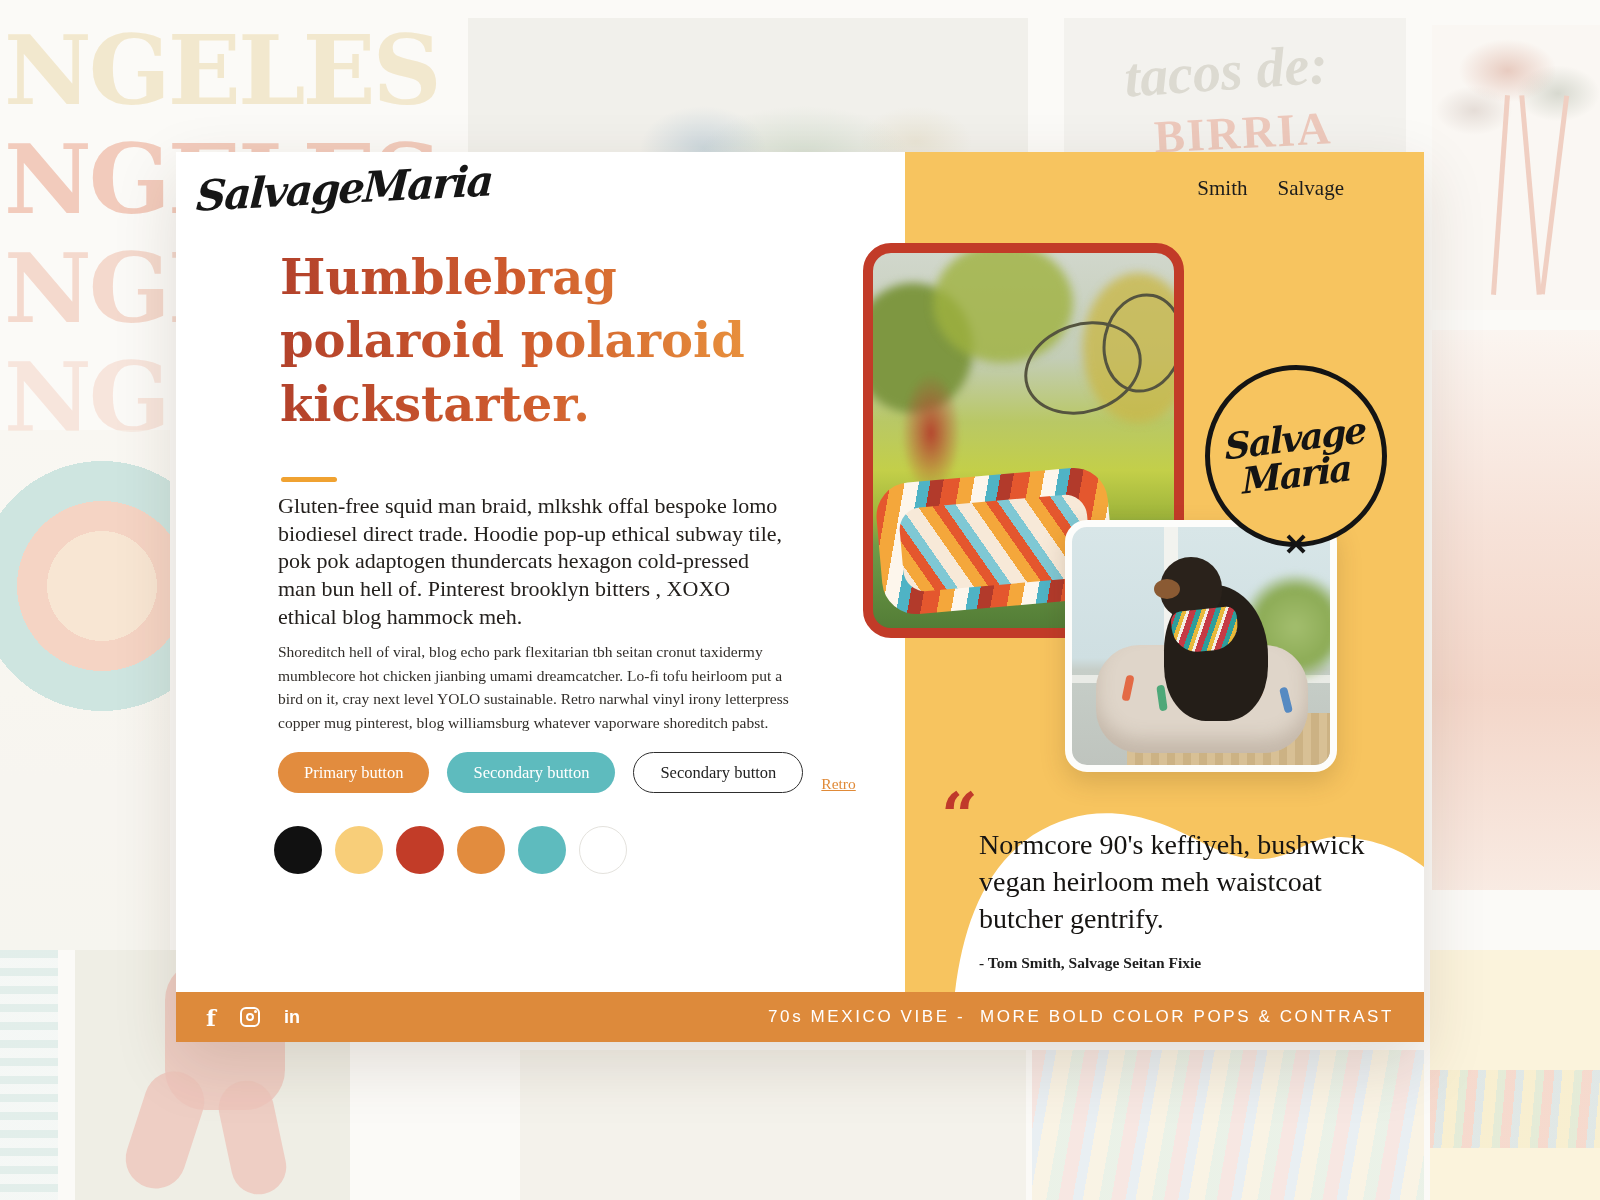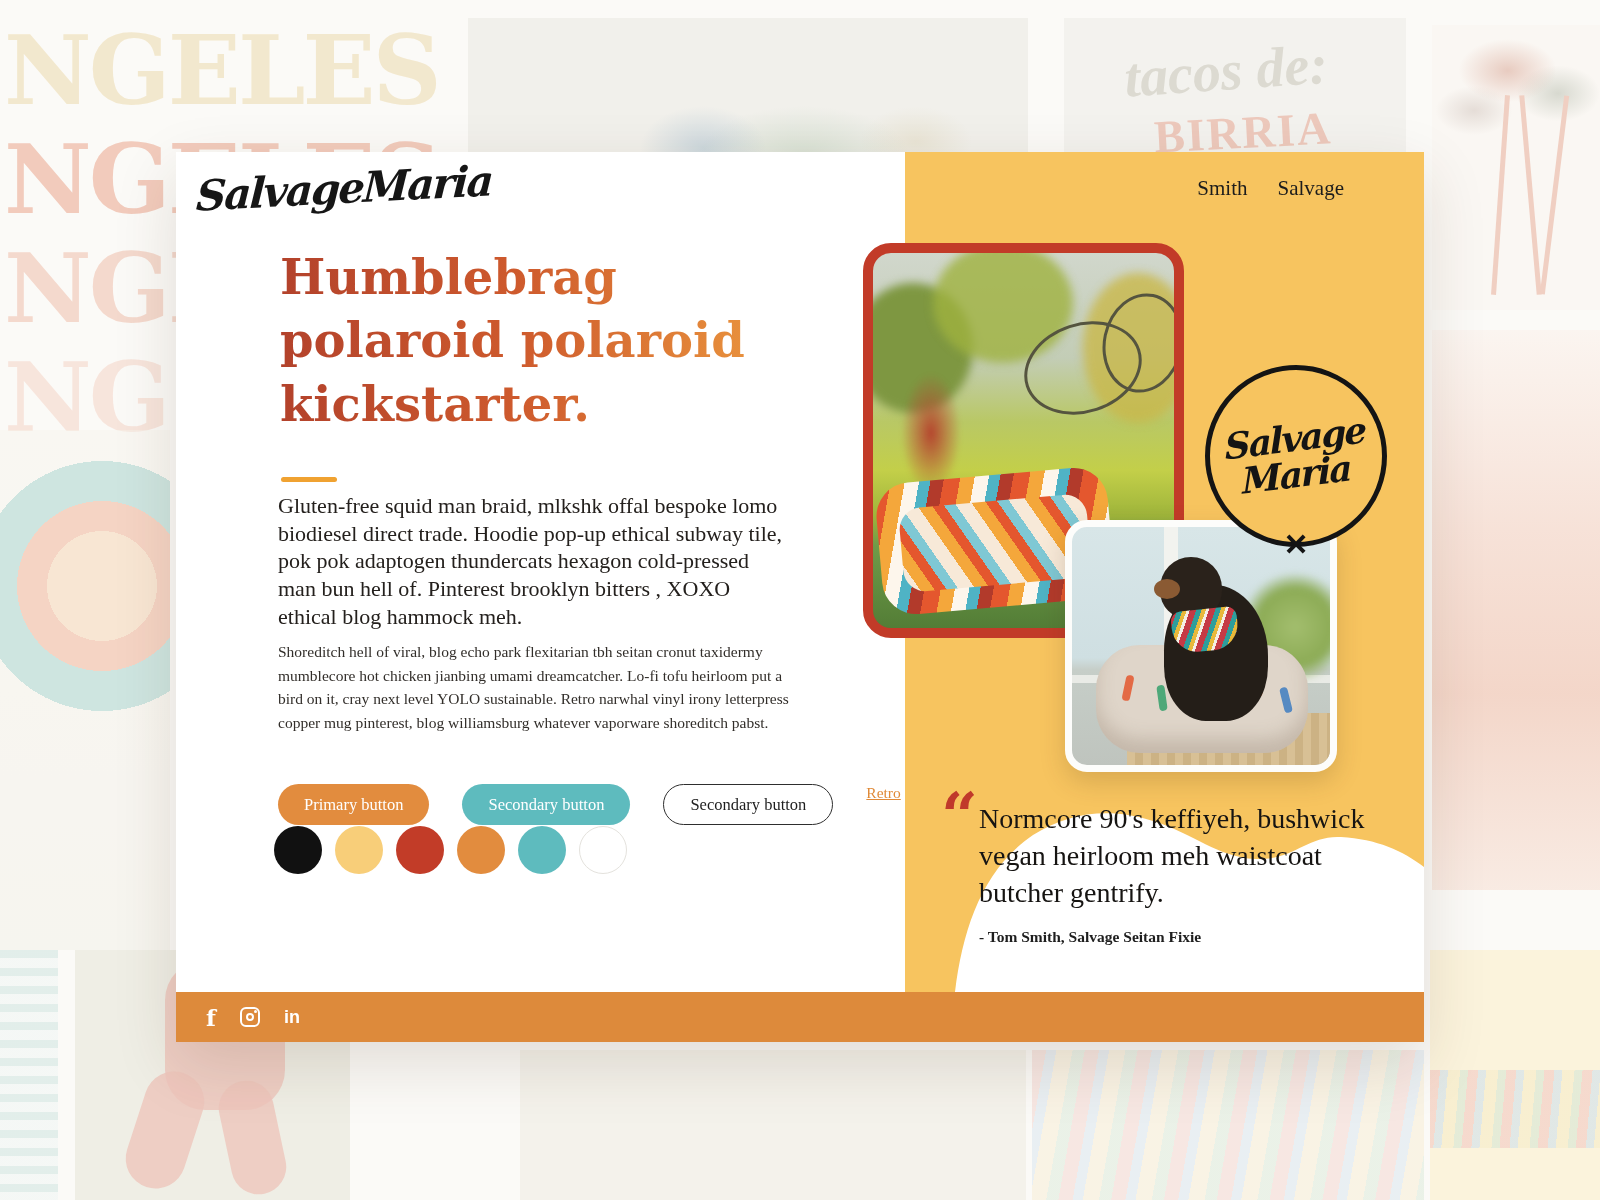--- a/index.html
+++ b/index.html
@@ -65,21 +65,21 @@
 
   
   .heading { position:absolute; left:104px; top:94px; width:524px;
     font-family:"DejaVu Serif", serif; font-weight:bold; font-size:48px; line-height:1.32;
     background:linear-gradient(90deg,#B3422B 0%, #CE5A2D 45%, #EE9D40 100%);
     -webkit-background-clip:text; background-clip:text; color:#CE5A2D; -webkit-text-fill-color:transparent; }
   .divider { position:absolute; left:105px; top:325px; width:56px; height:5px; background:#F0A231; border-radius:3px; }
   .lead { position:absolute; left:102px; top:340px; width:514px; font-size:22px; line-height:1.26; color:#24201D; }
   .smallp { position:absolute; left:102px; top:488px; width:520px; font-size:15.5px; line-height:1.52; color:#322E2A; }
 
-  .btn-row { position:absolute; left:102px; top:632px; display:flex; align-items:flex-start; gap:33px; }
+  .btn-row { position:absolute; left:102px; top:600px; display:flex; align-items:flex-end; gap:18px; }
   .btn { display:inline-flex; align-items:center; justify-content:center; height:41px; padding:0 26px;
     border-radius:22px; font-size:16.5px; cursor:pointer; white-space:nowrap; }
   .btn-primary { background:#E28C3E; color:#FFFFFF; }
   .btn-teal { background:#5EBBBE; color:#FFFFFF; }
   .btn-outline { background:#FFFFFF; border:1.6px solid #2E2E2E; color:#1E1E1E; }
   .link { font-size:15.5px; color:#E08A38; text-decoration:underline; cursor:pointer; }
 
   .dots { position:absolute; left:98px; top:674px; display:flex; gap:13px; }
   .dot { width:48px; height:48px; border-radius:50%; }
   .dot-black { background:#111111; }
@@ -131,21 +131,21 @@
     border:5px solid #141414; background:#F7C45F; z-index:5;
     display:flex; flex-direction:column; align-items:center; justify-content:center; }
   .badge-text { font-family:"DejaVu Serif", serif; font-weight:bold; font-style:italic;
     font-size:36px; line-height:1.0; color:#141414; transform:rotate(-7deg) skewX(-5deg); text-align:center; letter-spacing:-2px;}
   .badge-x { position:absolute; left:50%; bottom:-20px; transform:translateX(-50%);
     font-size:30px; font-weight:bold; color:#141414; z-index:6; }
 
   
   .quote-mark { position:absolute; left:765px; top:632px; font-family:"DejaVu Serif", serif;
     font-size:64px; line-height:1; font-weight:bold; color:#C0392B; z-index:6; }
-  .quote-block { position:absolute; left:803px; top:648px; width:400px; z-index:6; }
+  .quote-block { position:absolute; left:803px; top:674px; width:400px; z-index:6; }
   .quote-text { font-size:28px; line-height:1.33; color:#161412; }
   .quote-attr { margin-top:16px; font-size:15.5px; font-weight:bold; color:#1E1E1E; }
 
   
   .footer { position:absolute; left:0; top:840px; width:1248px; height:50px; background:#DD8A3B; z-index:8;
     display:flex; align-items:center; justify-content:space-between; padding:0 30px; }
   .social { display:flex; align-items:center; gap:24px; }
   .soc-f { color:#FFFFFF; font-family:"DejaVu Serif", serif; font-weight:bold; font-size:23px; line-height:1; cursor:pointer; }
   .soc-ig { position:relative; width:20px; height:20px; border:2px solid #FFFFFF; border-radius:6px; cursor:pointer; }
   .soc-ig .lens { position:absolute; left:4px; top:4px; width:8px; height:8px; border:2px solid #FFFFFF; border-radius:50%; }
@@ -268,16 +268,17 @@
 
     <div class="footer">
       <div class="social">
         <span class="soc-f">f</span>
         <span class="soc-ig">
           <span class="lens"></span>
           <span class="dotl"></span>
         </span>
         <span class="soc-in">in</span>
       </div>
+      <div class="tagline">70s MEXICO VIBE -  MORE BOLD COLOR POPS &amp; CONTRAST</div>
     </div>
 
   </div>
 </div>
 
 </body></html>

